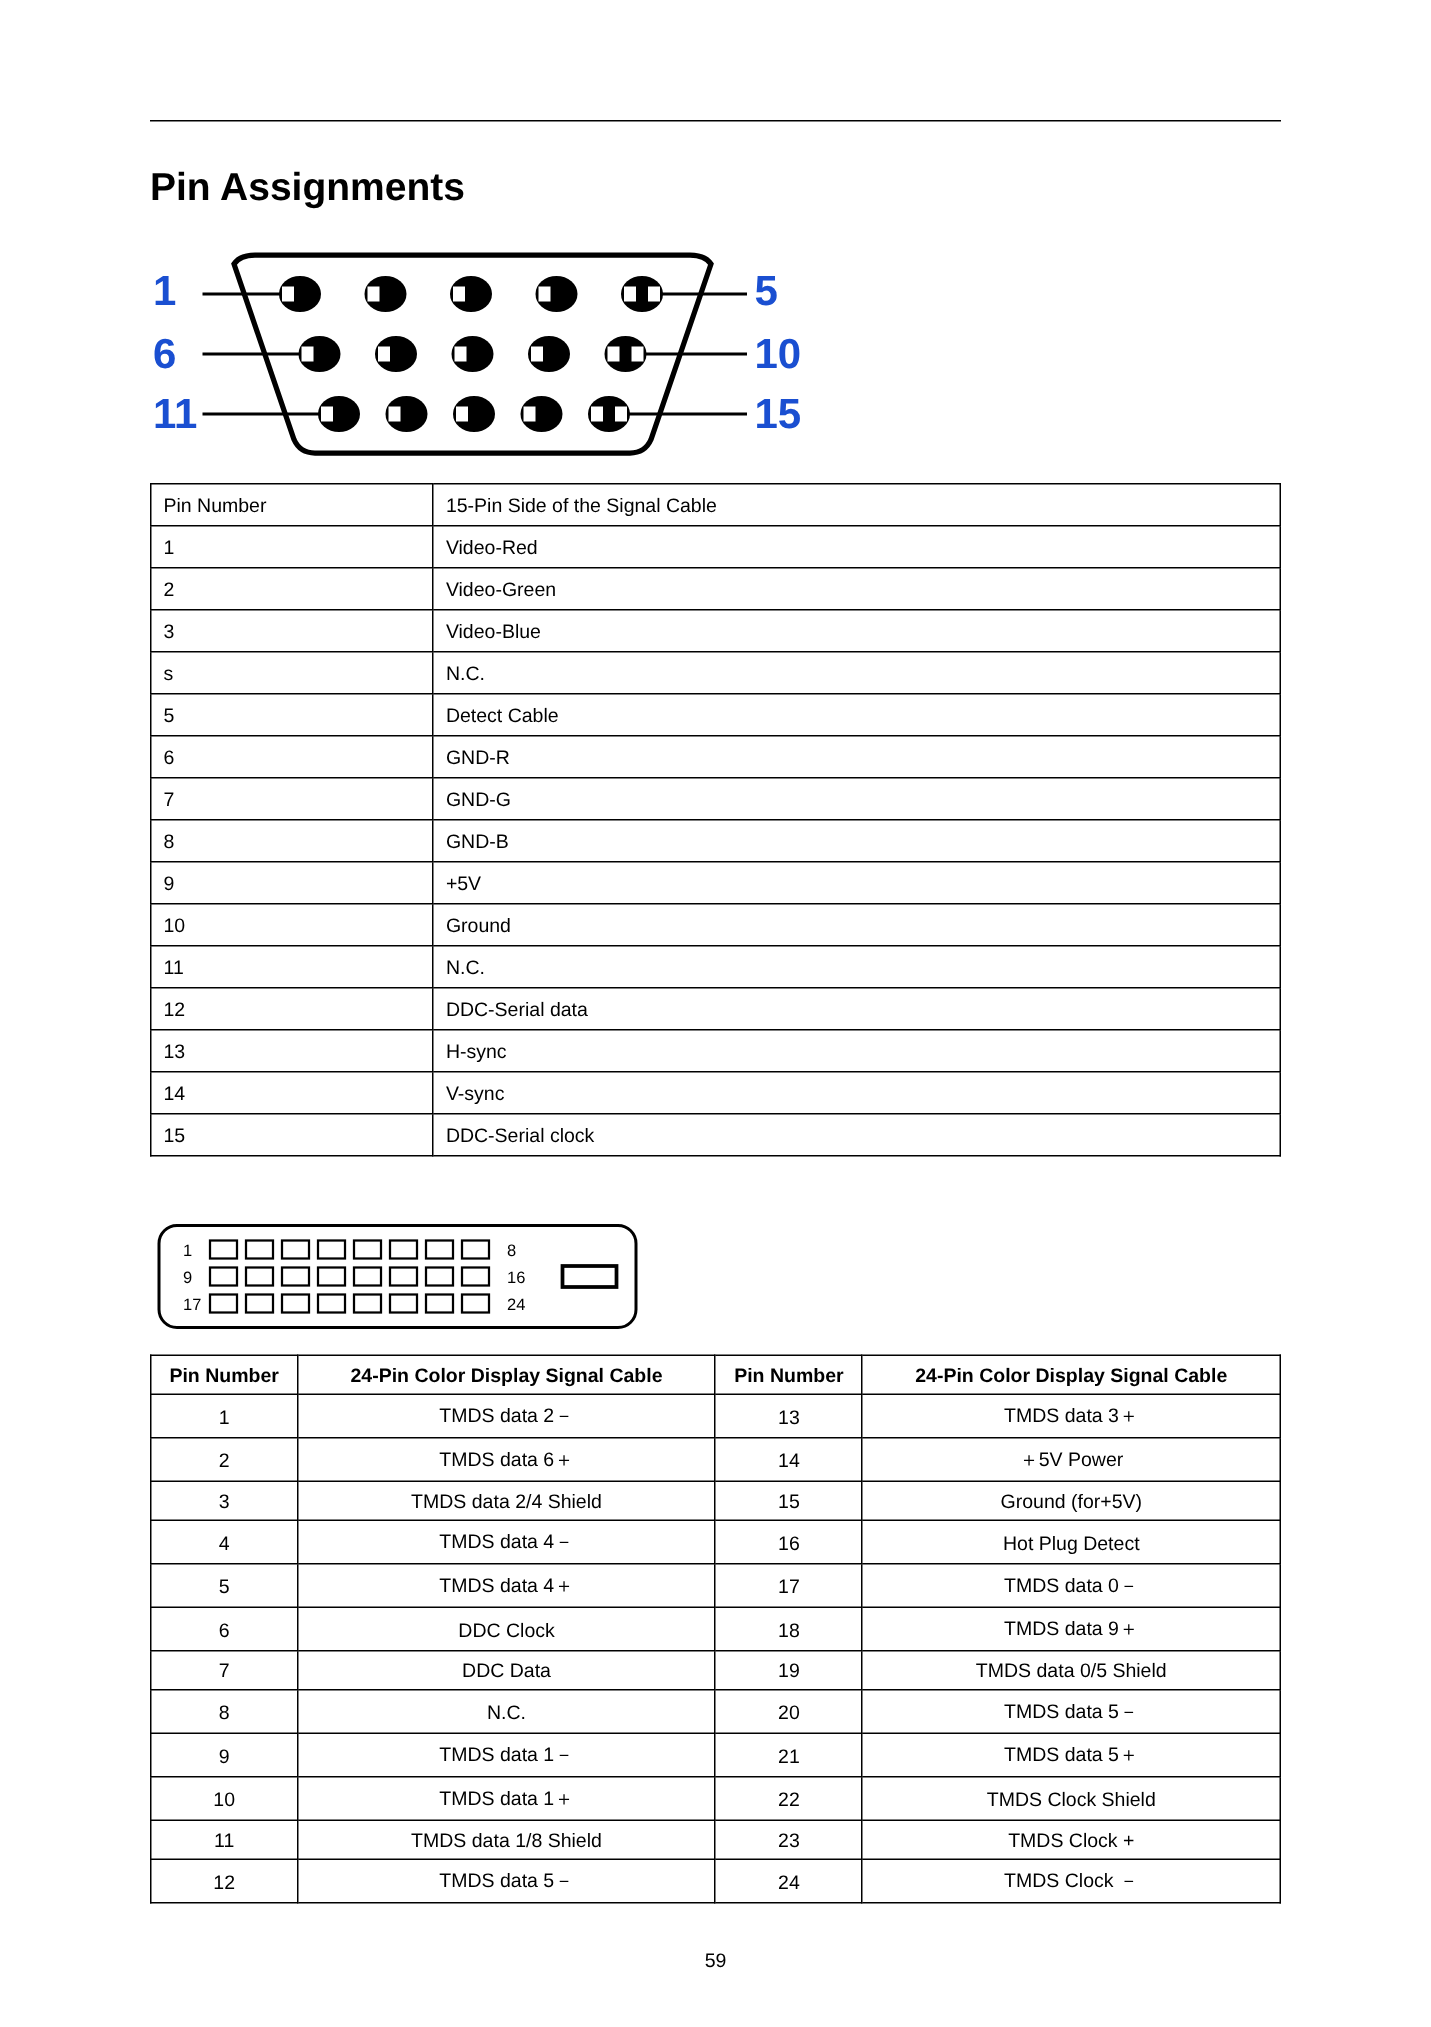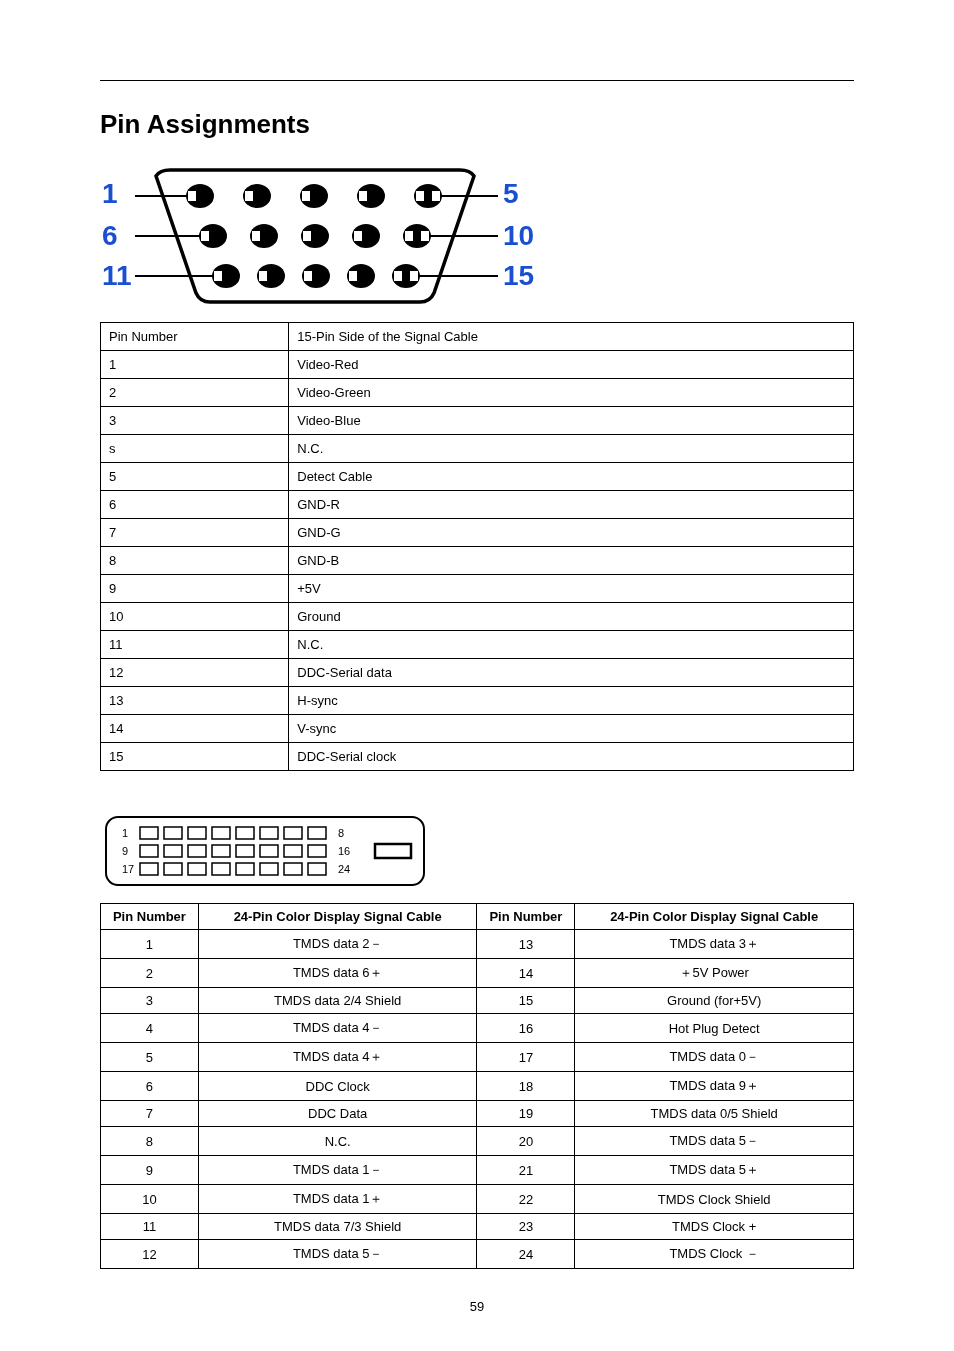--- a/index.html
+++ b/index.html
@@ -314,21 +314,21 @@
         <td>TMDS data 5＋</td>
       </tr>
       <tr>
         <td class="pn">10</td>
         <td>TMDS data 1＋</td>
         <td class="pn">22</td>
         <td>TMDS Clock Shield</td>
       </tr>
       <tr>
         <td class="pn">11</td>
-        <td>TMDS data 7/3 Shield</td>
+        <td>TMDS data 1/8 Shield</td>
         <td class="pn">23</td>
         <td>TMDS Clock +</td>
       </tr>
       <tr>
         <td class="pn">12</td>
         <td>TMDS data 5－</td>
         <td class="pn">24</td>
         <td>TMDS Clock －</td>
       </tr>
     </tbody>

